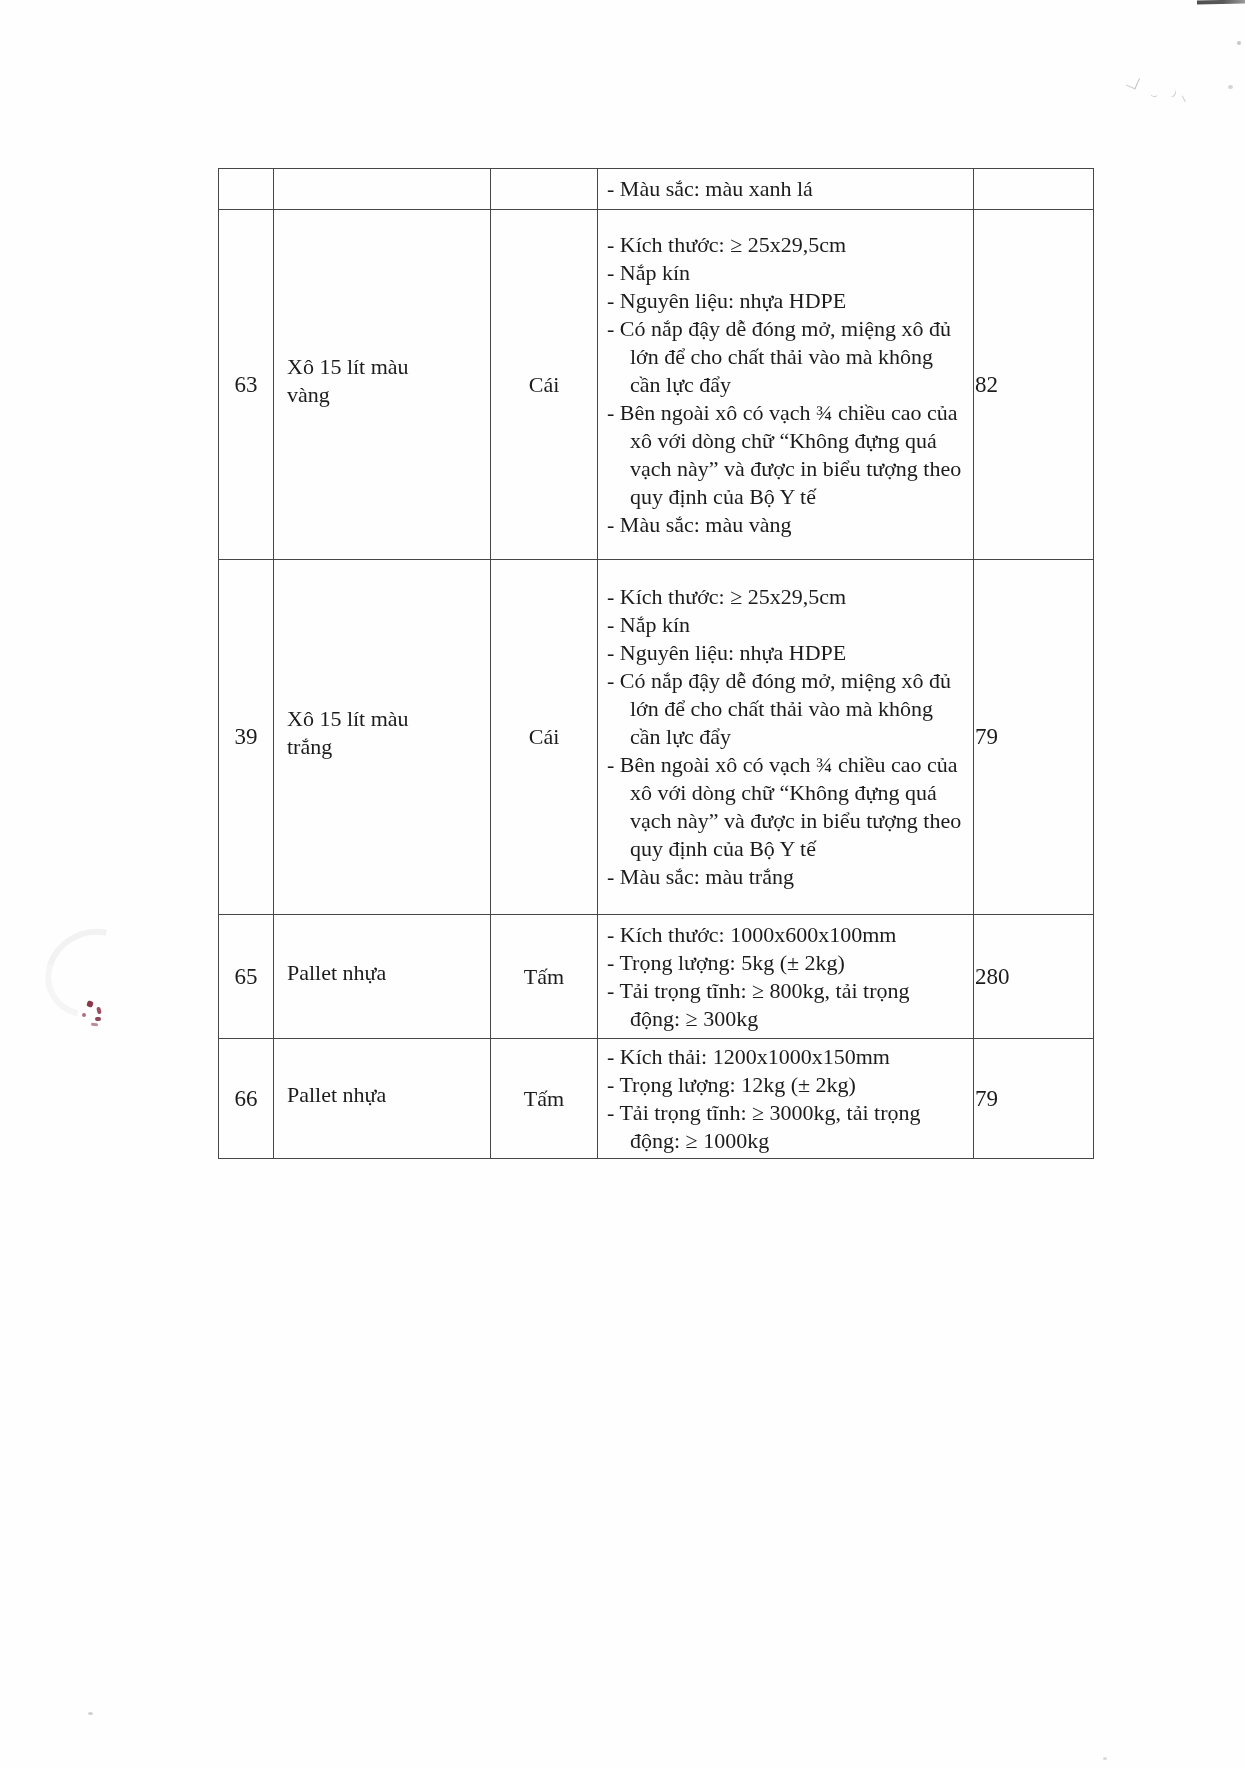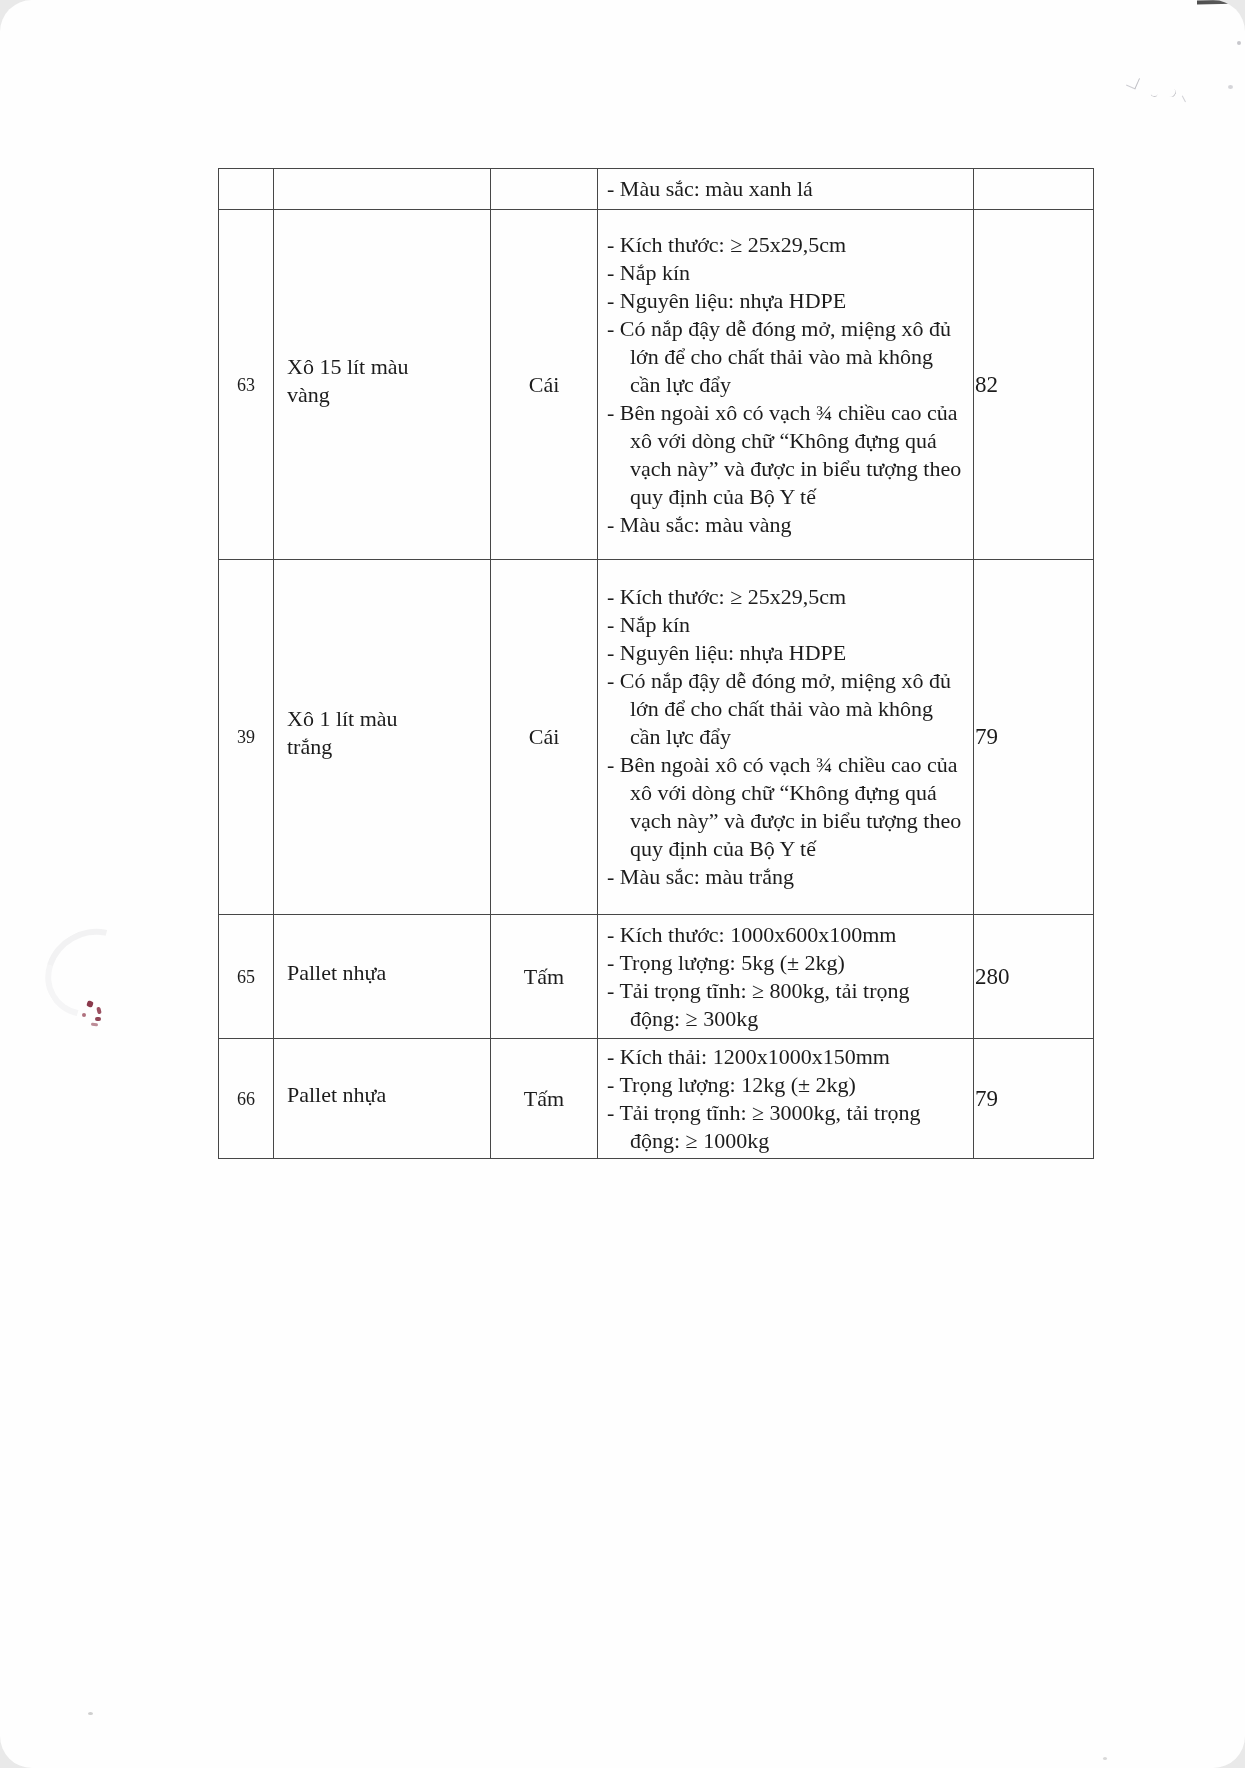--- a/index.html
+++ b/index.html
@@ -4,42 +4,41 @@
 <style>
   html,body{margin:0;padding:0;background:#e9e9e9;}
   .page{
     position:relative;
     width:1245px;height:1768px;
     margin:0 auto;
     background:#fefefe;
     overflow:hidden;
     font-family:"Liberation Serif","DejaVu Serif",serif;
     color:#1c1c1c;
-    border-radius:32px;
   }
   table.spec-table{
     position:absolute;
     left:218px;top:168px;
     width:875px;
     border-collapse:collapse;
     table-layout:fixed;
     font-size:22px;
     line-height:28px;
   }
   table.spec-table td{
     border:1.5px solid #474747;
     vertical-align:middle;
     overflow:hidden;
   }
   tr.r-carry td{height:32px;}
   tr.r-63 td{height:341px;}
   tr.r-64 td{height:346px;}
   tr.r-65 td{height:115px;}
   tr.r-66 td{height:111px;}
-  td.c-no{text-align:center;font-size:18px;}
+  td.c-no{text-align:center;font-size:23px;}
   td.c-name{padding:0 56px 8px 13px;}
   td.c-unit{text-align:center;margin-left:12px;}
   td.c-spec{vertical-align:top;padding:3px 8px 3px 9px;}
   td.c-qty{font-size:23px;}
   .spec{
     padding-left:23px;
     text-indent:-23px;
   }
   
   .artifact{position:absolute;pointer-events:none;}
@@ -120,21 +119,21 @@
           <div class="spec">- Nguyên liệu: nhựa HDPE</div>
           <div class="spec">- Có nắp đậy dễ đóng mở, miệng xô đủ lớn để cho chất thải vào mà không cần lực đẩy</div>
           <div class="spec">- Bên ngoài xô có vạch ¾ chiều cao của xô với dòng chữ “Không đựng quá vạch này” và được in biểu tượng theo quy định của Bộ Y tế</div>
           <div class="spec">- Màu sắc: màu vàng</div>
         </td>
         <td class="c-qty">82</td>
       </tr>
 
       <tr class="r-64">
         <td class="c-no">39</td>
-        <td class="c-name">Xô 1 lít màu trắng</td>
+        <td class="c-name">Xô 15 lít màu trắng</td>
         <td class="c-unit">Cái</td>
         <td class="c-spec">
           <div class="spec">- Kích thước: ≥ 25x29,5cm</div>
           <div class="spec">- Nắp kín</div>
           <div class="spec">- Nguyên liệu: nhựa HDPE</div>
           <div class="spec">- Có nắp đậy dễ đóng mở, miệng xô đủ lớn để cho chất thải vào mà không cần lực đẩy</div>
           <div class="spec">- Bên ngoài xô có vạch ¾ chiều cao của xô với dòng chữ “Không đựng quá vạch này” và được in biểu tượng theo quy định của Bộ Y tế</div>
           <div class="spec">- Màu sắc: màu trắng</div>
         </td>
         <td class="c-qty">79</td>

